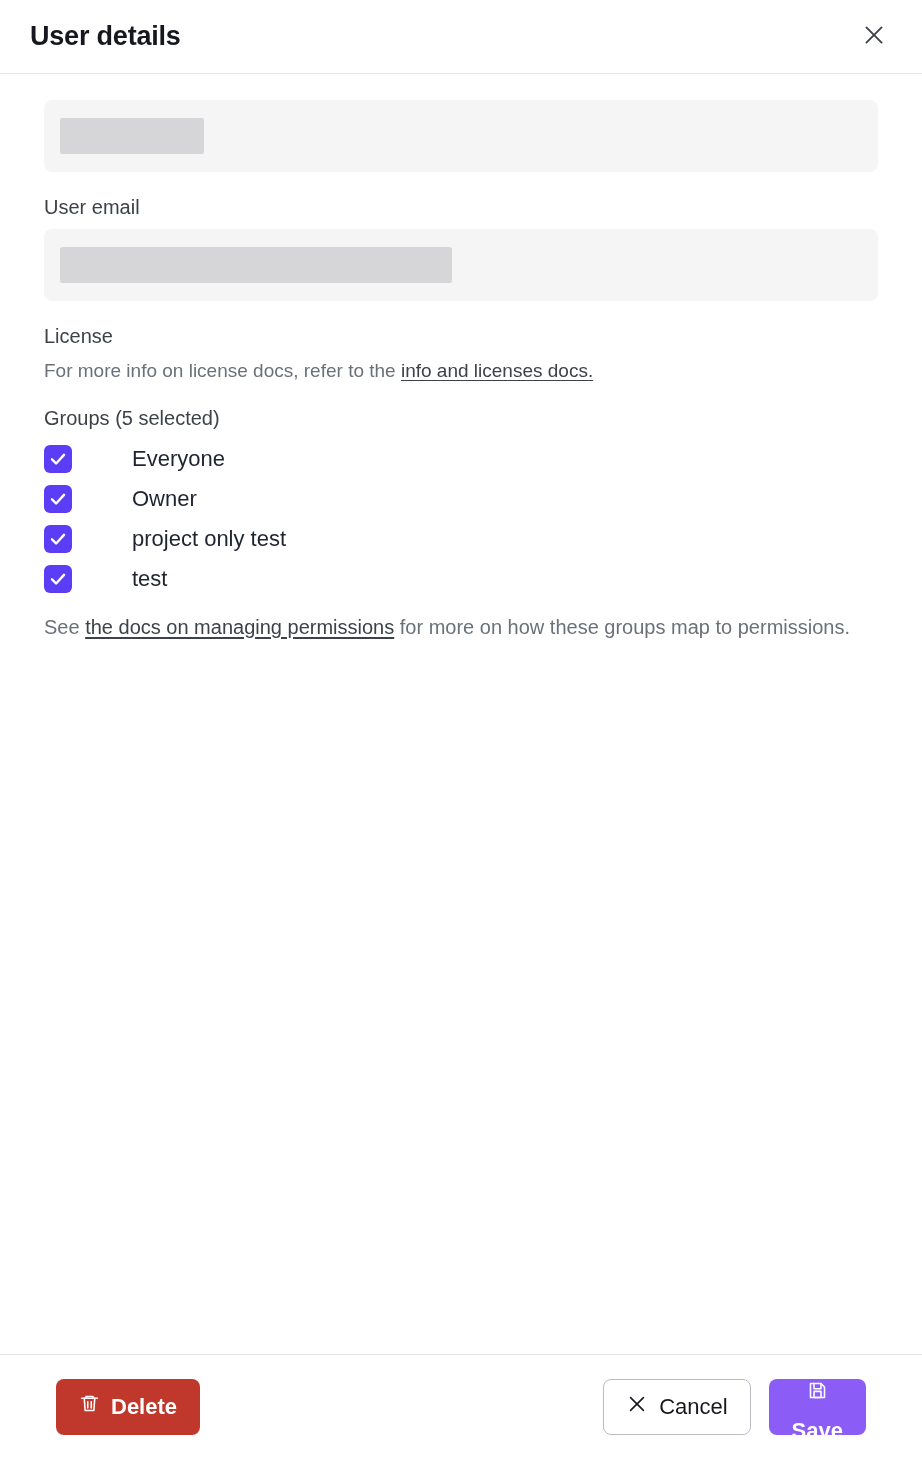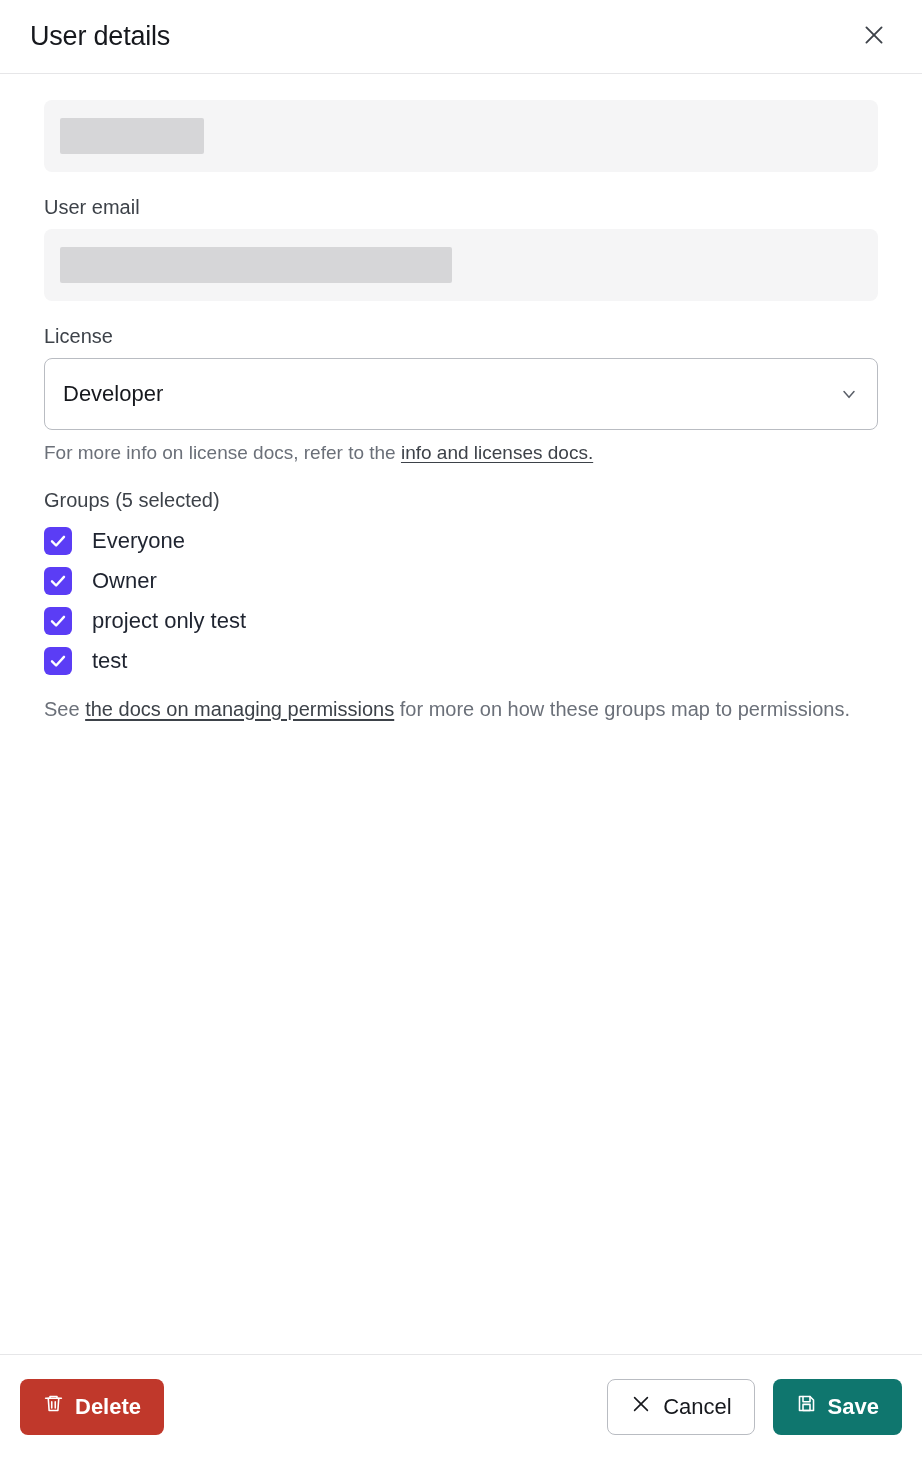--- a/index.html
+++ b/index.html
@@ -27,21 +27,21 @@
     height: 74px;
     flex: 0 0 74px;
     display: flex;
     align-items: center;
     justify-content: space-between;
     padding: 0 28px 0 30px;
     border-bottom: 1px solid #e6e6e8;
   }
   .dialog-title {
     font-size: 27px;
-    font-weight: normal;
+    font-weight: bold;
     letter-spacing: -0.2px;
     color: #16181d;
   }
   .close-btn {
     width: 40px;
     height: 40px;
     display: flex;
     align-items: center;
     justify-content: center;
     border: none;
@@ -117,20 +117,21 @@
   .groups-title {
     font-size: 20px;
     color: #3d4249;
     margin-bottom: 9px;
   }
   .group-row {
     display: flex;
     align-items: center;
     height: 40px;
     cursor: pointer;
+    gap: 40px;
   }
   .checkbox {
     width: 28px;
     height: 28px;
     border-radius: 6px;
     background: #5b3df5;
     display: flex;
     align-items: center;
     justify-content: center;
     flex: 0 0 auto;
@@ -148,21 +149,21 @@
     max-width: 830px;
   }
   .footnote .link { color: #3d4249; font-weight: normal; }
   
   .dialog-footer {
     flex: 0 0 104px;
     border-top: 1px solid #e6e6e8;
     display: flex;
     align-items: center;
     justify-content: space-between;
-    padding: 0 20px;
+    padding: 0 56px;
     background: #ffffff;
   }
   .btn {
     display: inline-flex;
     align-items: center;
     gap: 11px;
     height: 56px;
     padding: 0 22px;
     border-radius: 8px;
     font-size: 22px;
@@ -175,22 +176,23 @@
     background: #c0382b;
     color: #ffffff;
   }
   .btn-cancel {
     background: #ffffff;
     color: #16181d;
     border: 1px solid #b9bcc2;
     font-weight: normal;
   }
   .btn-save {
-    background: #0f766e;
+    background: #8b5cf6;
     color: #ffffff;
+    flex-direction: column;
   }
   .footer-right {
     display: flex;
     align-items: center;
     gap: 18px;
   }
   .bottom-strip {
     flex: 0 0 20px;
     background: #ffffff;
   }
@@ -217,30 +219,20 @@
     <div class="readonly-box">
       <div class="redaction name"></div>
     </div>
 
     <div class="field-label">User email</div>
     <div class="readonly-box">
       <div class="redaction email"></div>
     </div>
 
     <div class="field-label">License</div>
-    <div class="select-wrap">
-      <div class="select-box">
-        <span class="select-value">Developer</span>
-        <span class="chevron">
-          <svg width="20" height="20" viewBox="0 0 24 24" fill="none" stroke="#5a5f68" stroke-width="1.8" stroke-linecap="round" stroke-linejoin="round">
-            <polyline points="6 9 12 16 18 9"></polyline>
-          </svg>
-        </span>
-      </div>
-    </div>
 
     <div class="helper-text">
       <span>For more info on license docs, refer to the </span><a class="link">info and licenses docs.</a>
     </div>
 
     <div class="groups-title">Groups (5 selected)</div>
 
     <div class="group-list">
       <div class="group-row">
         <span class="checkbox">

